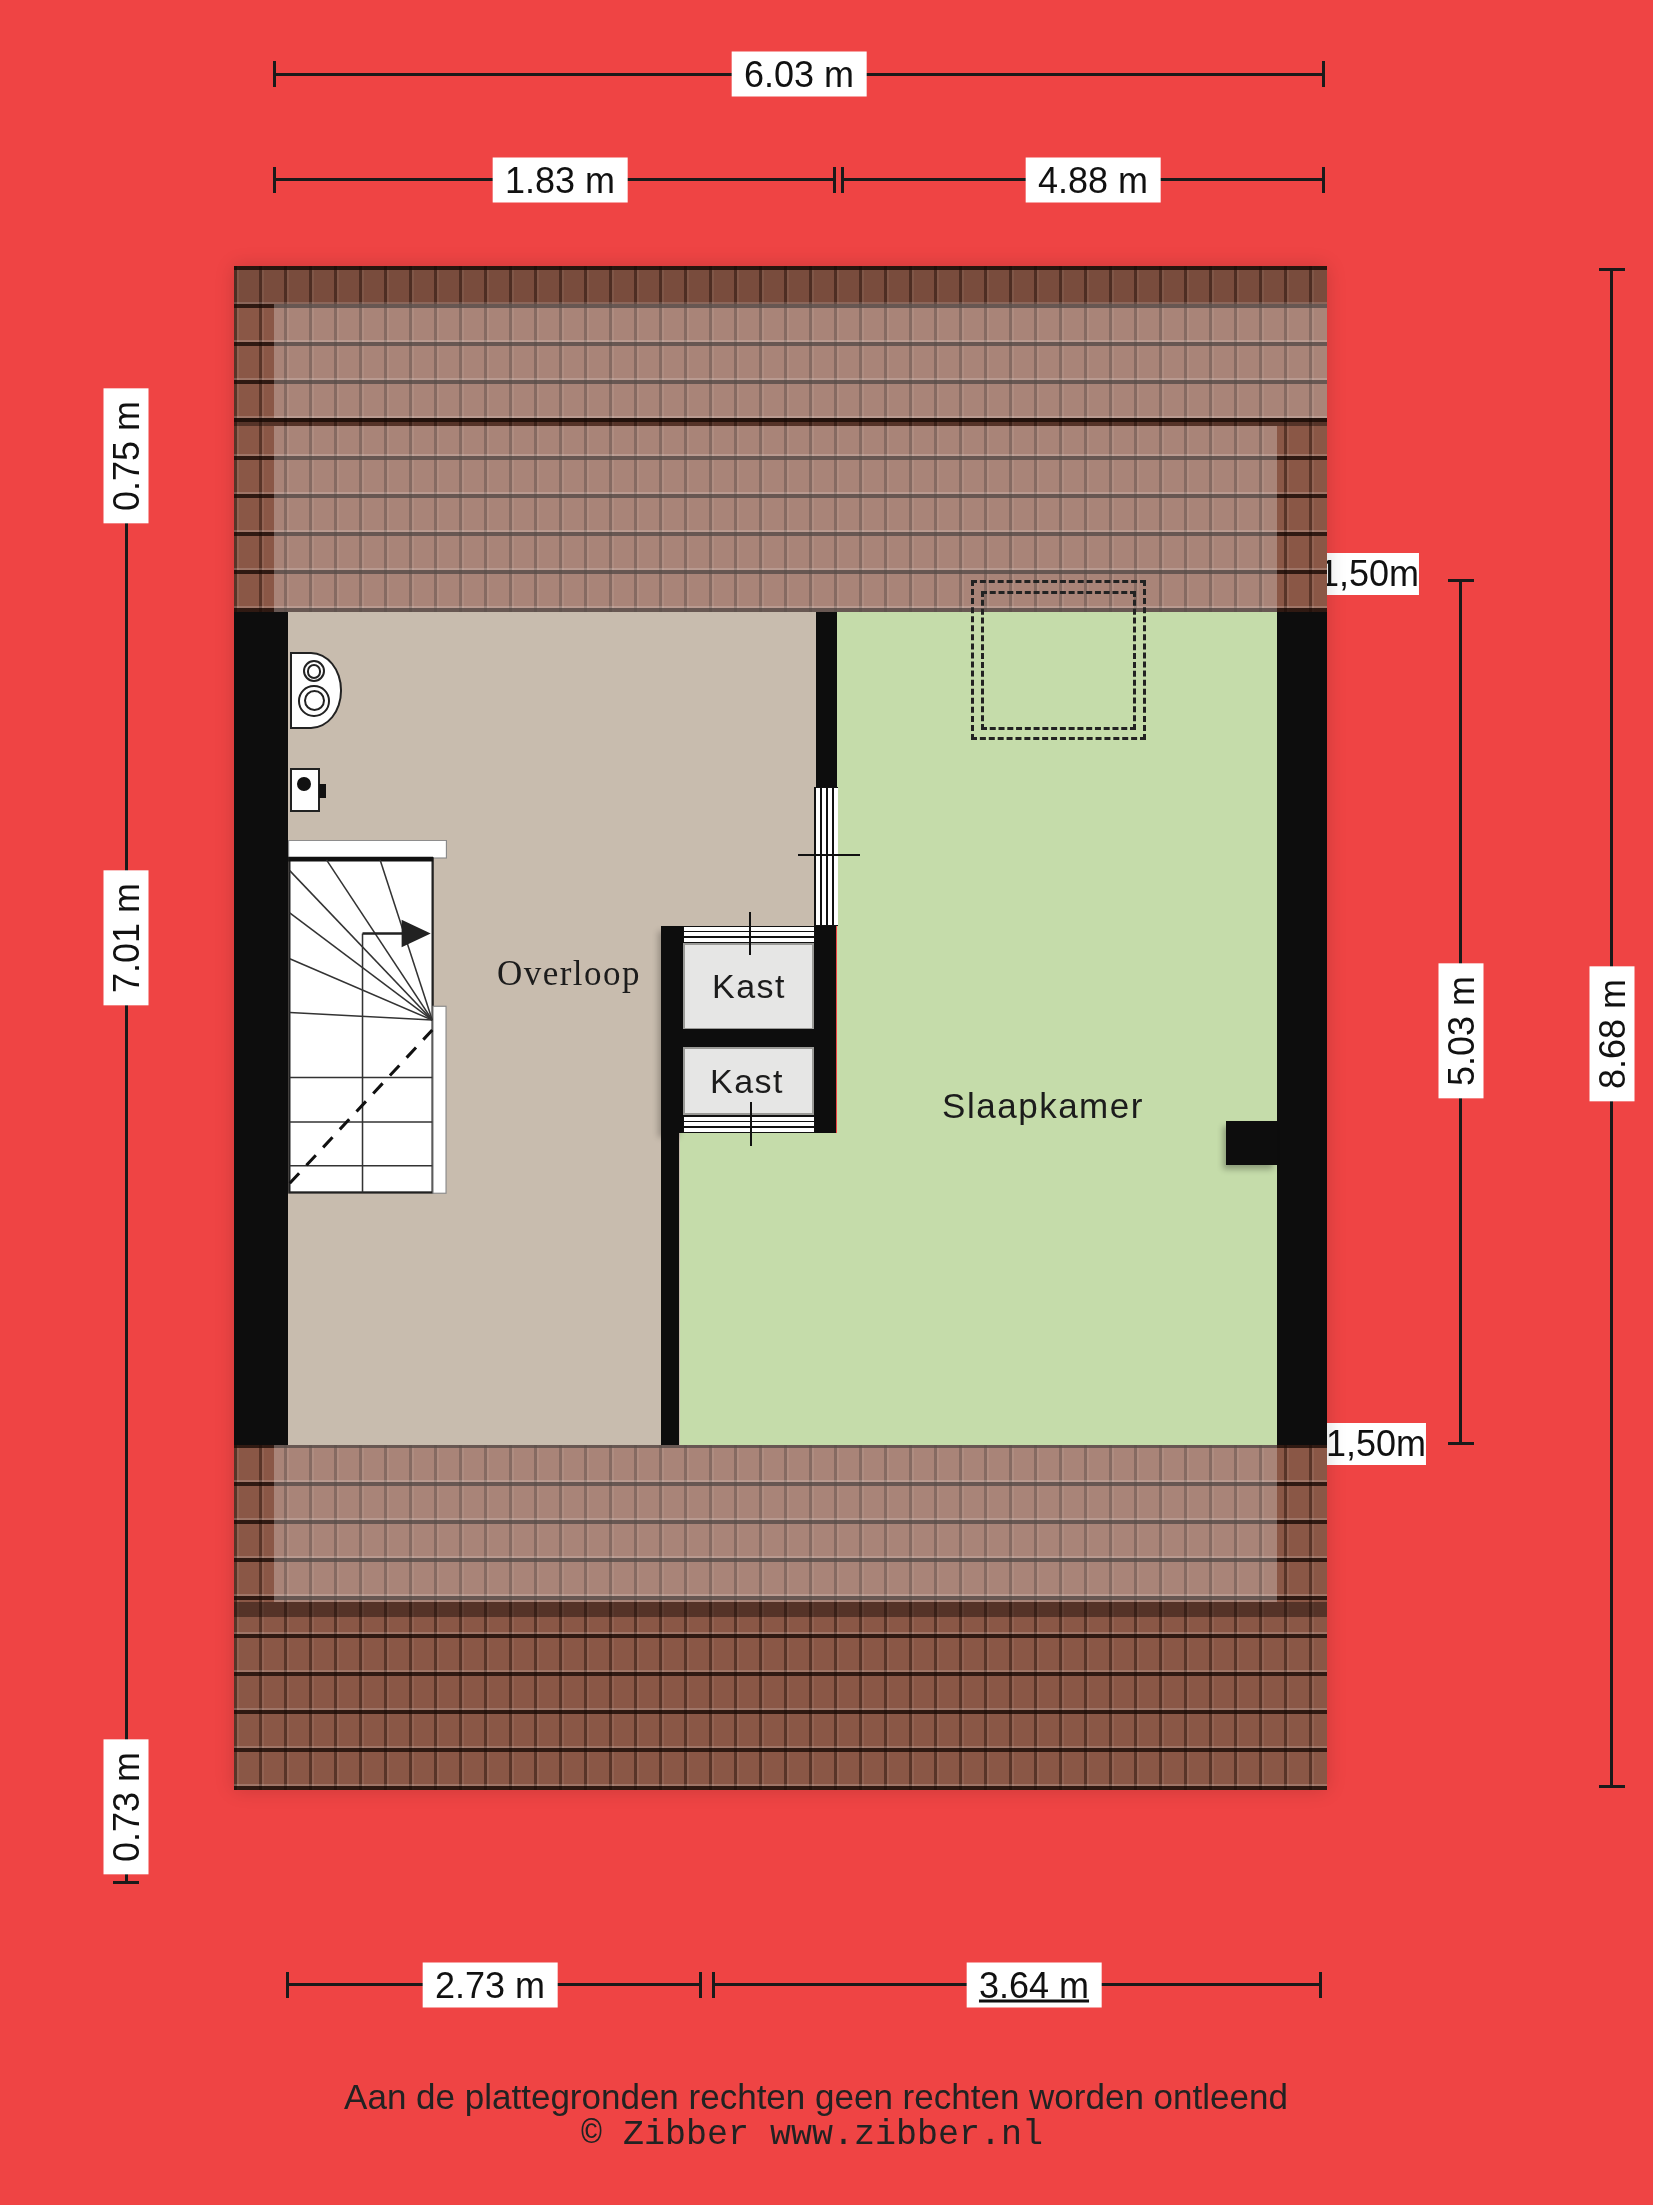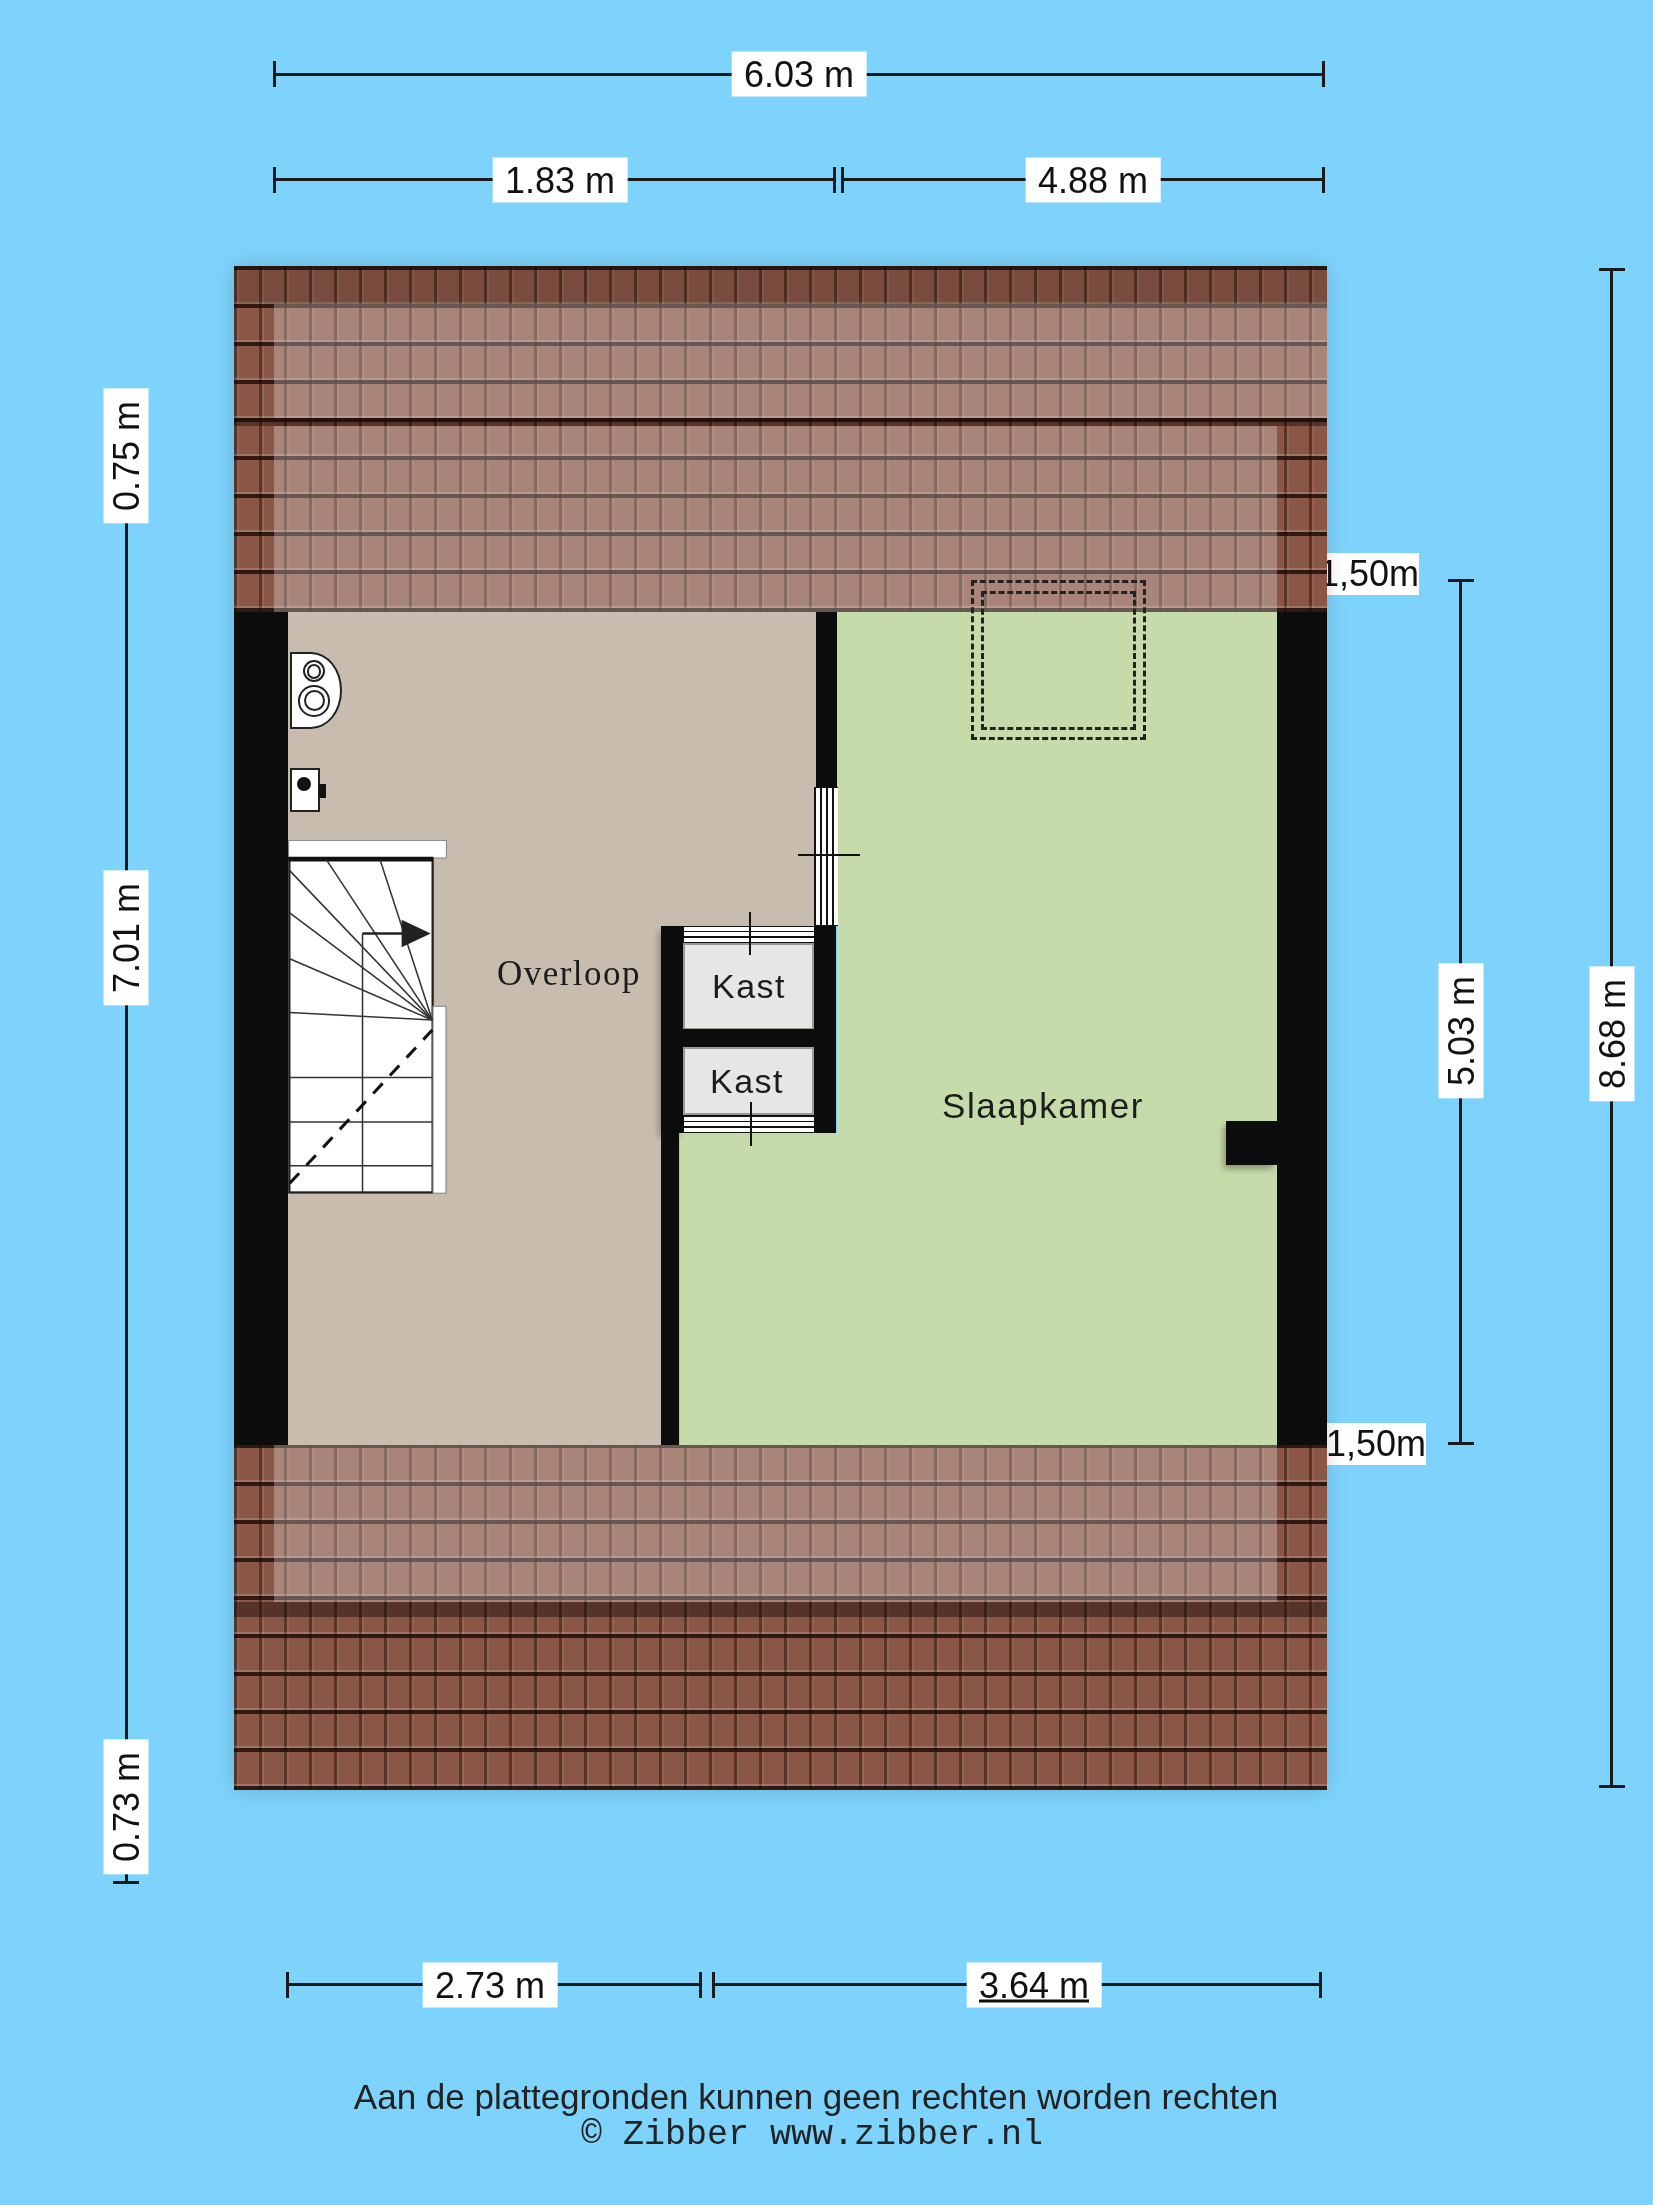--- a/index.html
+++ b/index.html
@@ -1,17 +1,17 @@
 <!DOCTYPE html>
 <html style="font-size:12.3px"><head>
 <meta charset="utf-8">
 <style>
   html,body{margin:0;padding:0;background:#ffffff;}
   #page{
-    position:relative;width:1654px;height:2205px;background:#7dd3fc;overflow:hidden;
+    position:relative;width:1654px;height:2205px;background:#ef4444;overflow:hidden;
     font-family:"Liberation Sans", sans-serif;color:#1c1c1c;
   }
   .abs{position:absolute;}
   
   .dline-h{position:absolute;height:3.1px;background:#1a1a1a;}
   .dline-v{position:absolute;width:3.1px;background:#1a1a1a;}
   .tick-v{position:absolute;width:3.1px;height:26px;background:#1a1a1a;}
   .tick-h{position:absolute;width:26px;height:3.1px;background:#1a1a1a;}
   .dlabel{
     position:absolute;transform:translate(-50%,-50%);
@@ -169,17 +169,17 @@
       <div class="dot"></div>
       <div class="nub"></div>
     </div>
 
     <div class="room-label" style="left:335px;top:708px;font-family:Liberation Serif, serif;">Overloop</div>
     <div class="room-label" style="left:515px;top:720px;font-size:34px;">Kast</div>
     <div class="room-label" style="left:513px;top:815px;font-size:34px;">Kast</div>
     <div class="room-label" style="left:809px;top:840px;text-align:right;">Slaapkamer</div>
   </div>
 
-  <div class="footer-line" style="left:816px;top:2077px;">Aan de plattegronden kunnen geen rechten worden rechten</div>
+  <div class="footer-line" style="left:816px;top:2077px;">Aan de plattegronden rechten geen rechten worden ontleend</div>
   <div class="footer-line" style="left:812px;top:2115px;font-family:Liberation Mono, monospace;">© Zibber www.zibber.nl</div>
 
 </div>
 
 
 </body></html>

